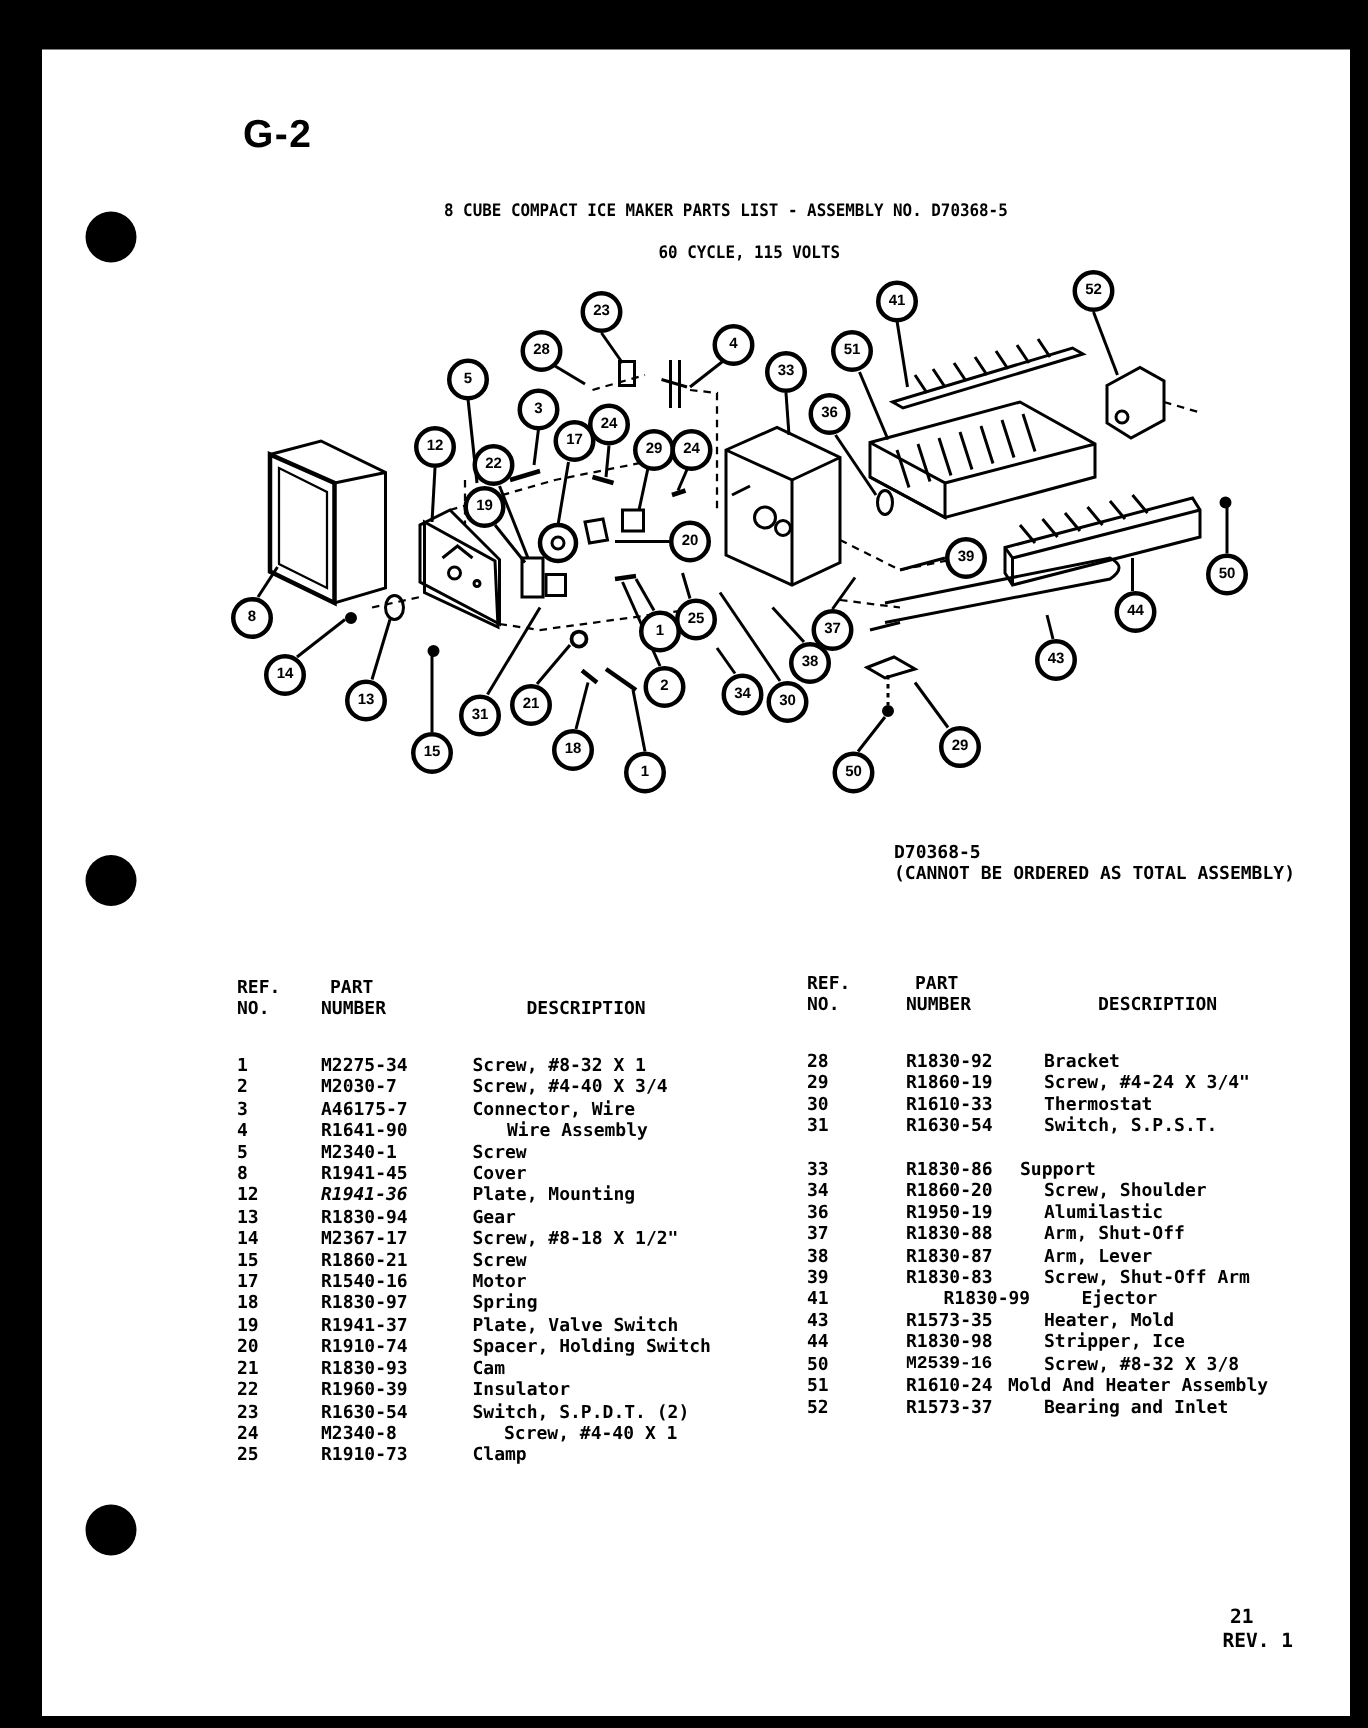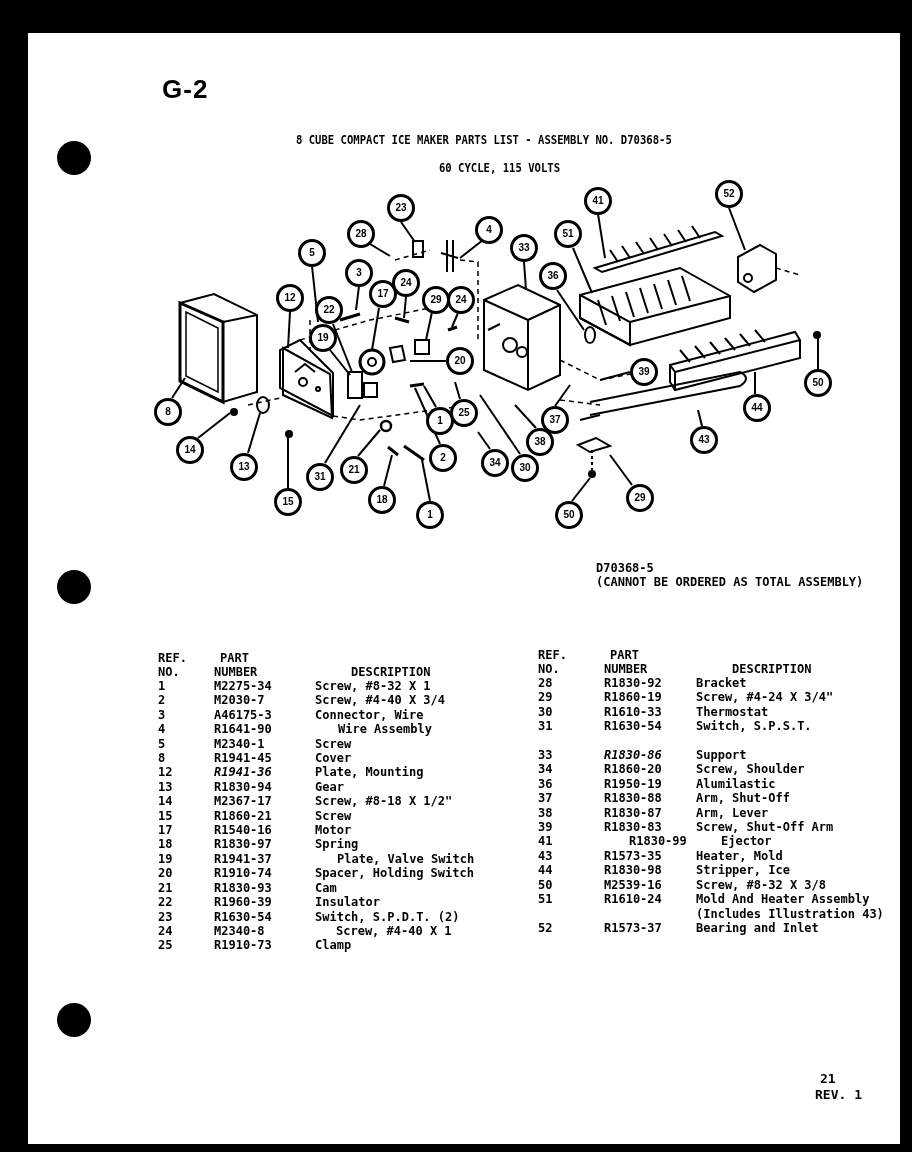--- a/index.html
+++ b/index.html
@@ -8,21 +8,21 @@
   .page { position: absolute; left: 28px; top: 33px; width: 872px; height: 1111px; background: #fff; }
   .hole { position: absolute; width: 34px; height: 34px; border-radius: 50%; background: #000; }
   .abs { position: absolute; }
   .code { font-family: "Liberation Sans", sans-serif; font-weight: bold; font-size: 26px; left: 134px; top: 40px; letter-spacing: 1px; }
   .hdr { font-family: "DejaVu Sans Mono", monospace; font-weight: bold; font-size: 11.5px; white-space: nowrap; transform: scaleX(0.92); transform-origin: left top; }
   .tbl { position: absolute; font-family: "DejaVu Sans Mono", monospace; font-weight: bold; font-size: 12px; line-height: 14.4px; }
   .tbl .row { display: flex; white-space: nowrap; }
   .tbl .c1 { width: 56px; }
   .tbl .c2 { width: 101px; }
   .tbl .c3 { }
-  .tbl .head { display: flex; white-space: nowrap; margin-bottom: 0; }
+  .tbl .head { display: flex; white-space: nowrap; margin-bottom: 24px; }
   .tbl .head div { line-height: 14px; }
   .callout { position: absolute; width: 22px; height: 22px; border: 3px solid #000; border-radius: 50%; background: #fff;
              font-family: "Liberation Sans", sans-serif; font-weight: bold; font-size: 10px; line-height: 22px; text-align: center;
              transform: translate(-14px, -14px); }
   .foot { font-family: "DejaVu Sans Mono", monospace; font-weight: bold; font-size: 13px; line-height: 16px; }
   svg.diagram { position: absolute; left: 0; top: 0; }
 </style>
 </head>
 <body>
 
@@ -233,21 +233,21 @@
         <div class="c2" style="width: 101px;">M2275-34</div>
         <div class="c3">Screw, #8-32 X 1</div>
       </div>
       <div class="row">
         <div class="c1" style="width: 56px;">2</div>
         <div class="c2" style="width: 101px;">M2030-7</div>
         <div class="c3">Screw, #4-40 X 3/4</div>
       </div>
       <div class="row">
         <div class="c1" style="width: 56px;">3</div>
-        <div class="c2" style="width: 101px;">A46175-3</div>
+        <div class="c2" style="width: 101px;">A46175-7</div>
         <div class="c3">Connector, Wire</div>
       </div>
       <div class="row">
         <div class="c1" style="width: 56px;">4</div>
         <div class="c2" style="width: 124px;">R1641-90</div>
         <div class="c3">Wire Assembly</div>
       </div>
       <div class="row">
         <div class="c1" style="width: 56px;">5</div>
         <div class="c2" style="width: 101px;">M2340-1</div>
@@ -283,21 +283,21 @@
         <div class="c2" style="width: 101px;">R1540-16</div>
         <div class="c3">Motor</div>
       </div>
       <div class="row">
         <div class="c1" style="width: 56px;">18</div>
         <div class="c2" style="width: 101px;">R1830-97</div>
         <div class="c3">Spring</div>
       </div>
       <div class="row">
         <div class="c1" style="width: 56px;">19</div>
-        <div class="c2" style="width: 123px;">R1941-37</div>
+        <div class="c2" style="width: 101px;">R1941-37</div>
         <div class="c3">Plate, Valve Switch</div>
       </div>
       <div class="row">
         <div class="c1" style="width: 56px;">20</div>
         <div class="c2" style="width: 101px;">R1910-74</div>
         <div class="c3">Spacer, Holding Switch</div>
       </div>
       <div class="row">
         <div class="c1" style="width: 56px;">21</div>
         <div class="c2" style="width: 101px;">R1830-93</div>
@@ -362,21 +362,21 @@
         <div class="c2" style="width: 92px;">R1630-54</div>
         <div class="c3">Switch, S.P.S.T.</div>
       </div>
       <div class="row">
         <div class="c1" style="width: 66px;">&nbsp;</div>
         <div class="c2" style="width: 92px;">&nbsp;</div>
         <div class="c3">&nbsp;</div>
       </div>
       <div class="row">
         <div class="c1" style="width: 66px;">33</div>
-        <div class="c2" style="width: 92px; font-style: italic;">R1830-86</div>
+        <div class="c2" style="width: 76px;">R1830-86</div>
         <div class="c3">Support</div>
       </div>
       <div class="row">
         <div class="c1" style="width: 66px;">34</div>
         <div class="c2" style="width: 92px;">R1860-20</div>
         <div class="c3">Screw, Shoulder</div>
       </div>
       <div class="row">
         <div class="c1" style="width: 66px;">36</div>
         <div class="c2" style="width: 92px;">R1950-19</div>
@@ -407,32 +407,27 @@
         <div class="c2" style="width: 92px;">R1573-35</div>
         <div class="c3">Heater, Mold</div>
       </div>
       <div class="row">
         <div class="c1" style="width: 66px;">44</div>
         <div class="c2" style="width: 92px;">R1830-98</div>
         <div class="c3">Stripper, Ice</div>
       </div>
       <div class="row">
         <div class="c1" style="width: 66px;">50</div>
-        <div class="c2" style="width: 92px;">M2539-16</div>
+        <div class="c2" style="width: 92px; font-family: Liberation Mono, monospace;">M2539-16</div>
         <div class="c3">Screw, #8-32 X 3/8</div>
       </div>
       <div class="row">
         <div class="c1" style="width: 66px;">51</div>
-        <div class="c2" style="width: 92px;">R1610-24</div>
+        <div class="c2" style="width: 68px;">R1610-24</div>
         <div class="c3">Mold And Heater Assembly</div>
-      </div>
-      <div class="row">
-        <div class="c1" style="width: 66px;">&nbsp;</div>
-        <div class="c2" style="width: 92px;">&nbsp;</div>
-        <div class="c3">(Includes Illustration 43)</div>
       </div>
       <div class="row">
         <div class="c1" style="width: 66px;">52</div>
         <div class="c2" style="width: 92px;">R1573-37</div>
         <div class="c3">Bearing and Inlet</div>
       </div>
     </div>
 </div>
 
 <div class="abs foot" style="left:815px;top:1071px;">

